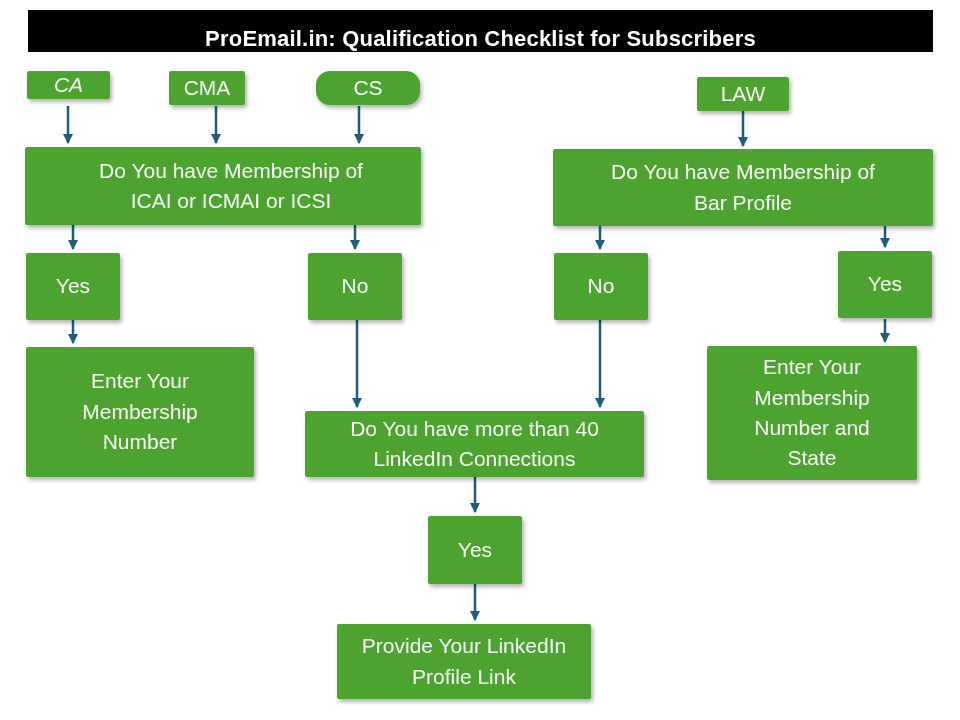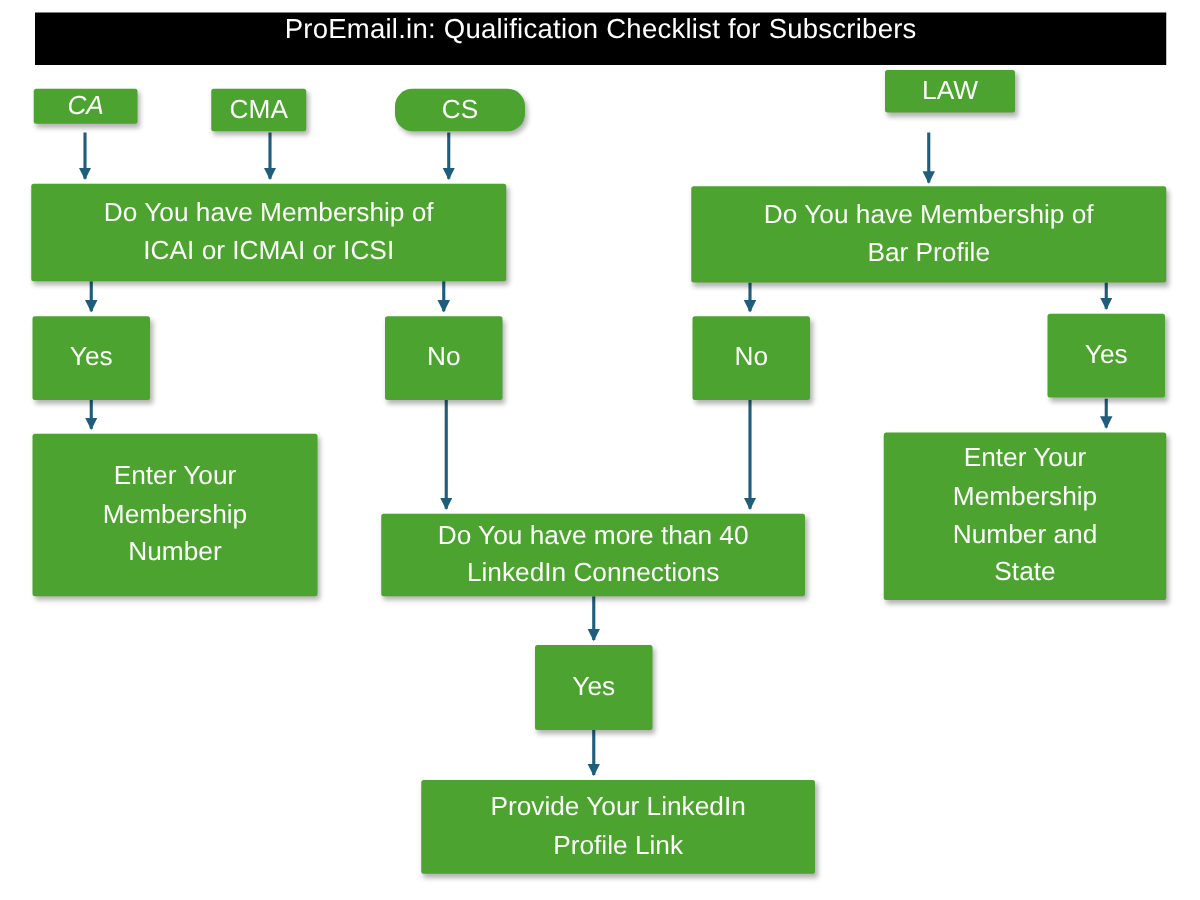--- a/index.html
+++ b/index.html
@@ -25,24 +25,24 @@
   }
   .title-bar {
     position: absolute;
     left: 28px;
     top: 10px;
     width: 905px;
     height: 42px;
     background: #000000;
     color: #ffffff;
     display: flex;
-    align-items: flex-start;
+    align-items: flex-end;
     justify-content: center;
     font-size: 22px;
-    font-weight: normal;
+    font-weight: bold;
     letter-spacing: 0.2px;
   }
   .node {
     position: absolute;
     background: #4CA330;
     color: #fbfef9;
     display: flex;
     align-items: center;
     justify-content: center;
     text-align: center;
@@ -95,25 +95,25 @@
 
   <div class="node" style="left:27px;  top:71px;  width:83px;  height:28px;font-style:italic;">
     <span class="inner">CA</span>
   </div>
   <div class="node" style="left:169px; top:71px;  width:76px;  height:34px;">
     <span class="inner">CMA</span>
   </div>
   <div class="node" style="left:316px; top:71px;  width:104px;  height:34px;border-radius:14px;">
     <span class="inner">CS</span>
   </div>
-  <div class="node" style="left:697px; top:56px;  width:104px;  height:34px;margin-left:11px;">
+  <div class="node" style="left:697px; top:77px;  width:92px;  height:34px;">
     <span class="inner">LAW</span>
   </div>
 
-  <div class="node" style="left:25px;  top:147px; width:380px; height:78px;">
+  <div class="node" style="left:25px;  top:147px; width:380px; height:78px;padding-left:16px;">
     <span class="inner q-wide">Do You have Membership of ICAI or ICMAI or ICSI</span>
   </div>
   <div class="node" style="left:553px; top:149px; width:380px; height:77px;">
     <span class="inner q-wide">Do You have Membership of Bar Profile</span>
   </div>
 
   <div class="node" style="left:26px;  top:253px; width:94px;  height:67px;">
     <span class="inner">Yes</span>
   </div>
   <div class="node" style="left:308px; top:253px; width:94px;  height:67px;">
@@ -125,24 +125,24 @@
   <div class="node" style="left:838px; top:251px; width:94px;  height:67px;">
     <span class="inner">Yes</span>
   </div>
 
   <div class="node" style="left:26px;  top:347px; width:228px; height:130px;">
     <span class="inner enter">Enter Your Membership Number</span>
   </div>
   <div class="node" style="left:305px; top:411px; width:339px; height:66px;">
     <span class="inner linkedin">Do You have more than 40 LinkedIn Connections</span>
   </div>
-  <div class="node" style="left:707px; top:346px; width:226px; height:134px;">
+  <div class="node" style="left:707px; top:346px; width:210px; height:134px;">
     <span class="inner enter-st">Enter Your Membership Number and State</span>
   </div>
 
   <div class="node" style="left:428px; top:516px; width:94px;  height:68px;">
     <span class="inner">Yes</span>
   </div>
-  <div class="node" style="left:337px; top:624px; width:315px; height:75px;">
+  <div class="node" style="left:337px; top:624px; width:254px; height:75px;">
     <span class="inner provide">Provide Your LinkedIn Profile Link</span>
   </div>
 
 </div>
 
 </body></html>

